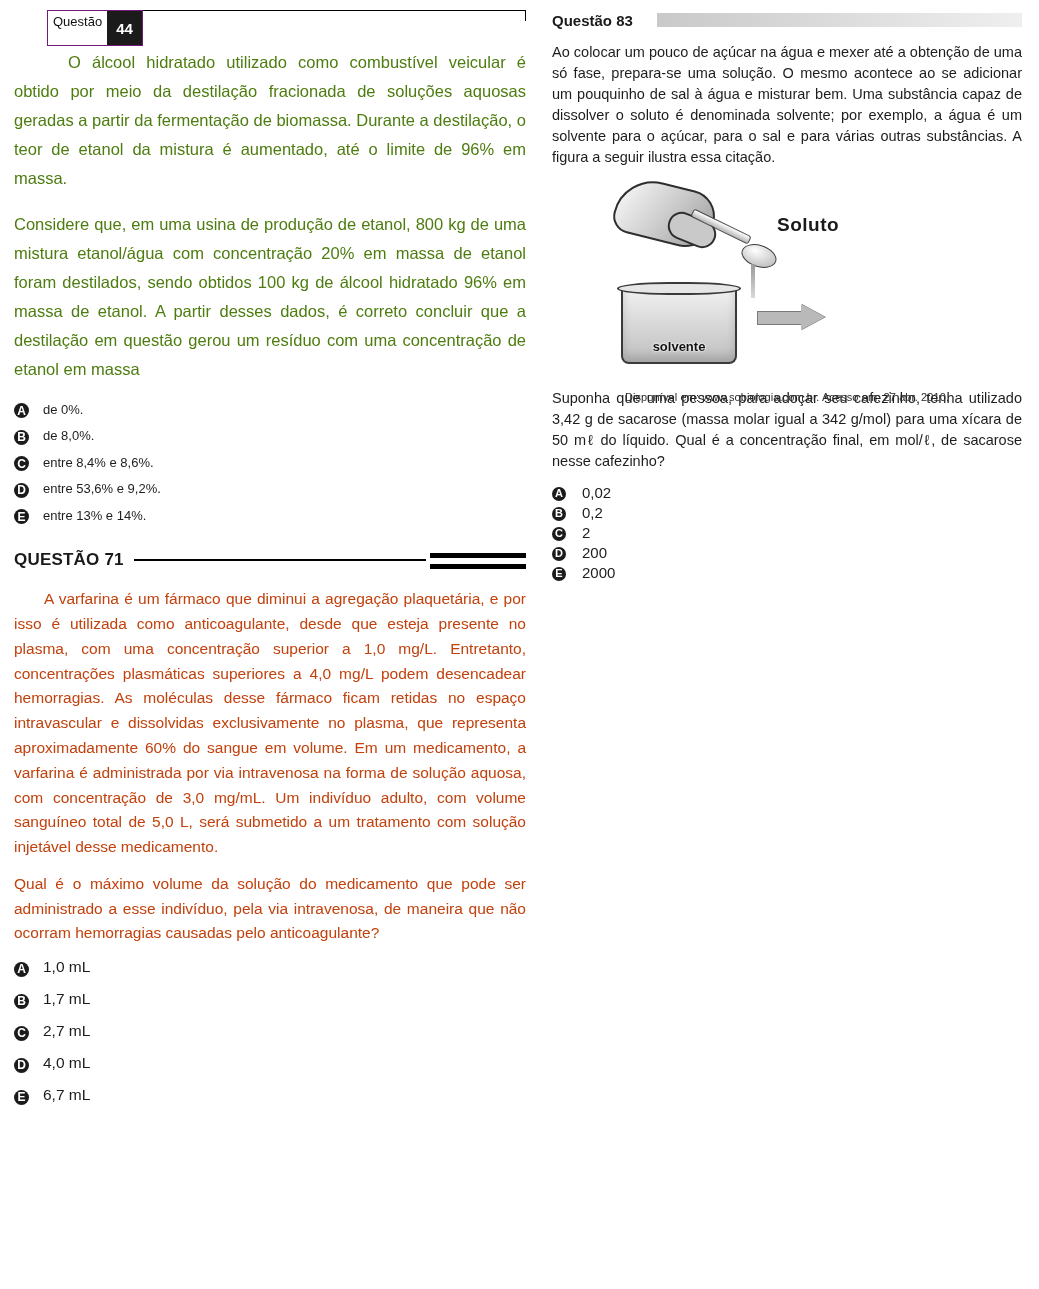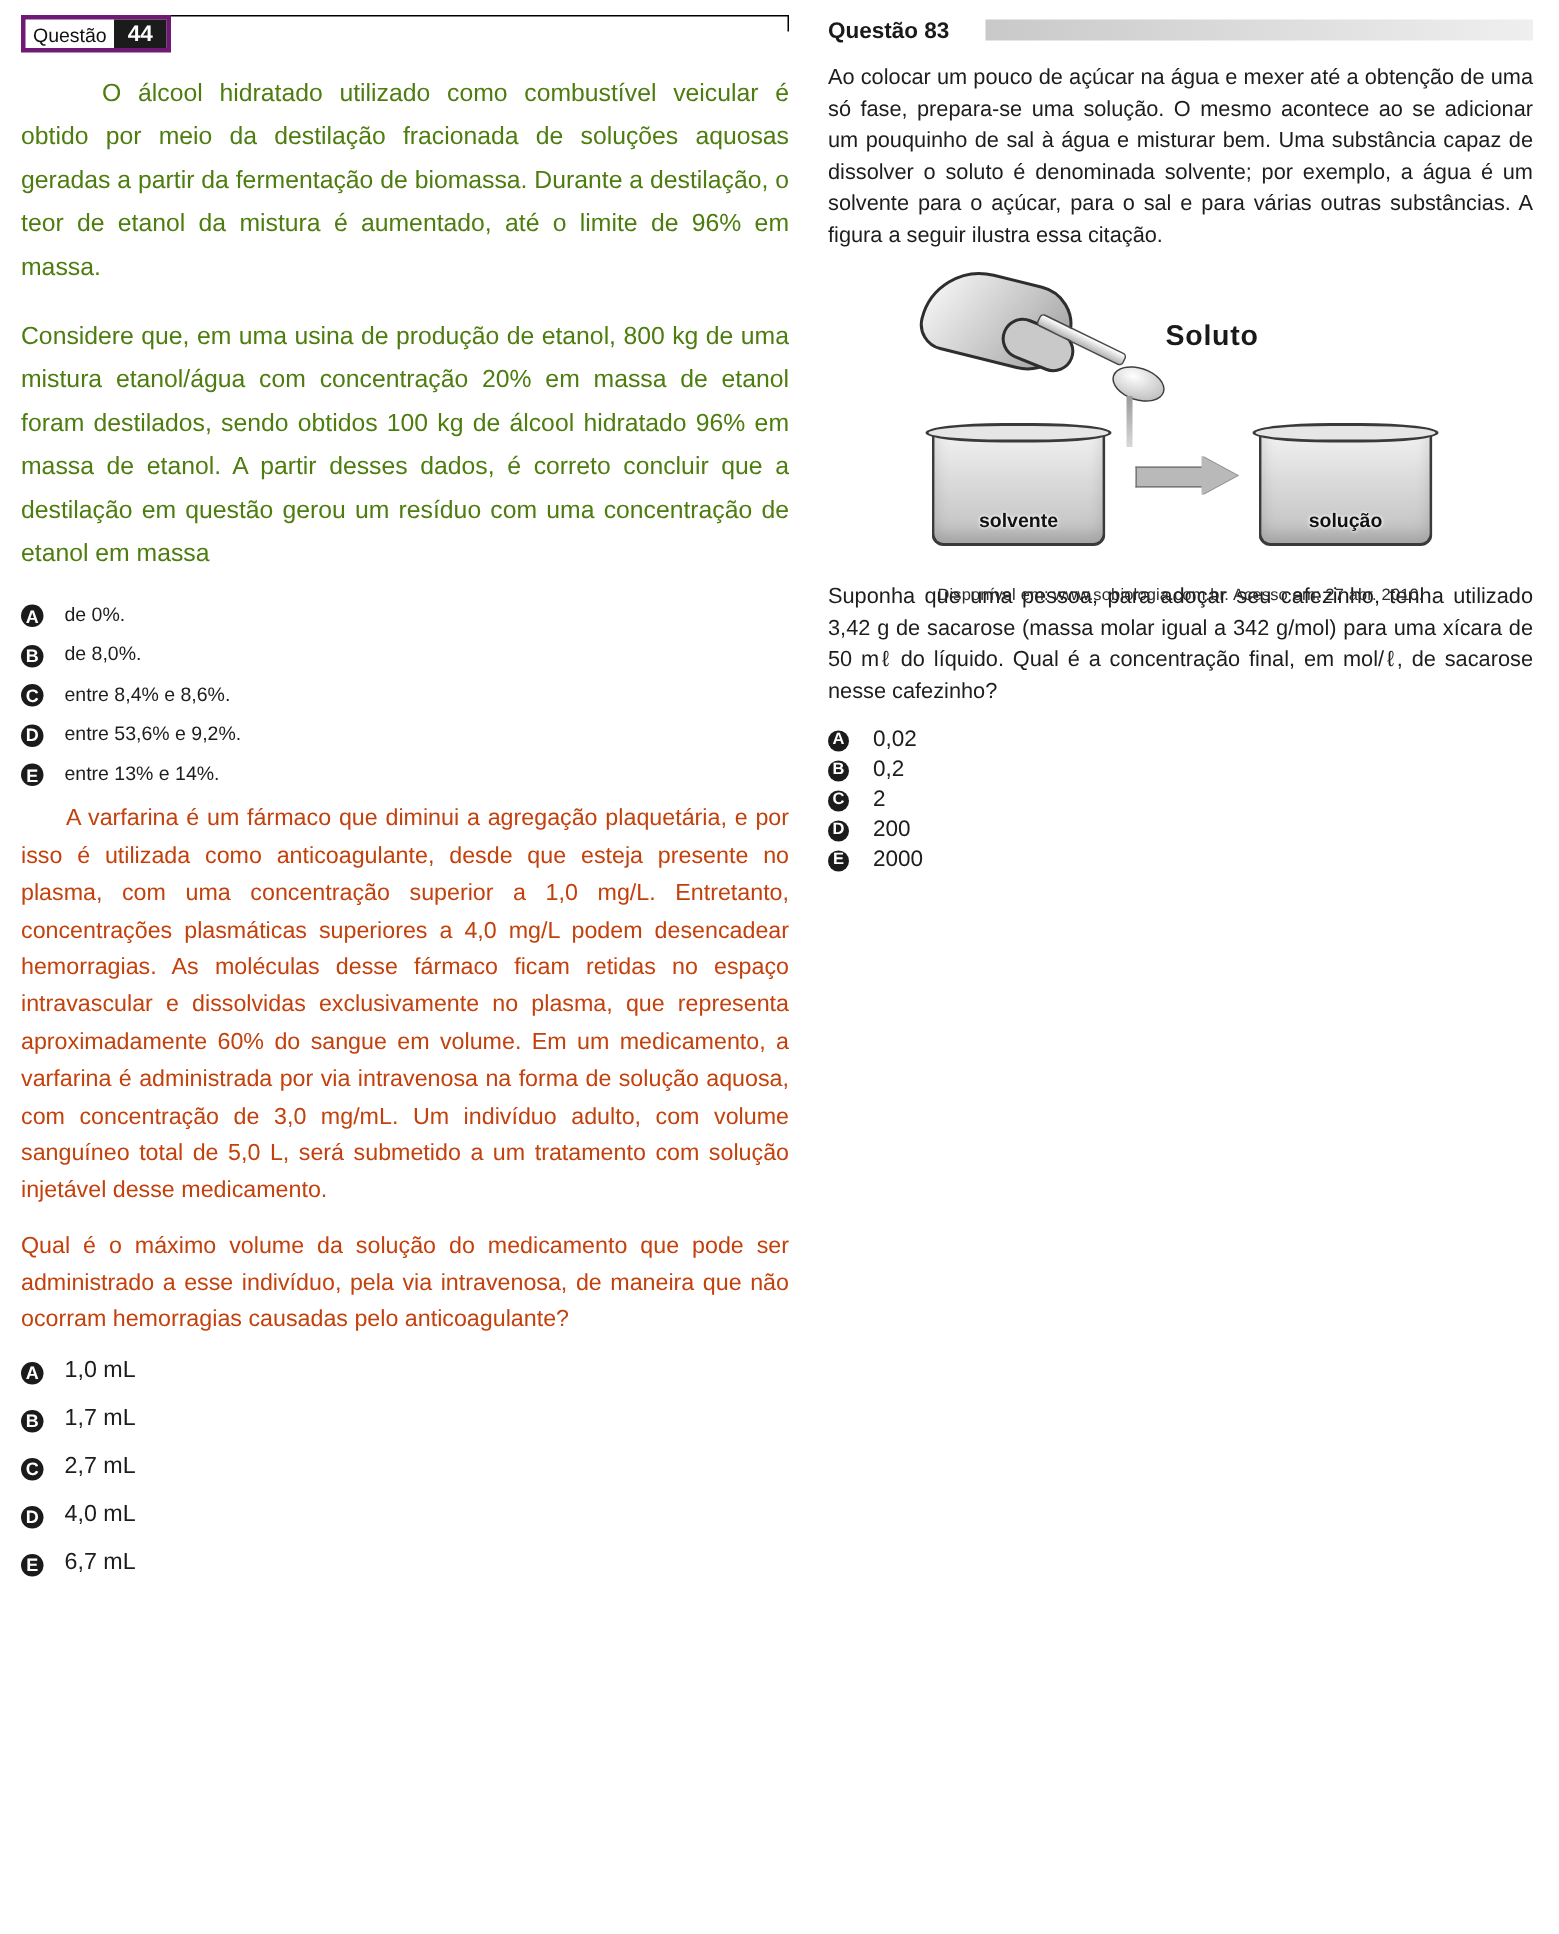--- a/index.html
+++ b/index.html
@@ -31,25 +31,26 @@
   .col-right { width: 470px; flex: 0 0 470px; }
 
   
   .q44-head {
     display: flex;
     align-items: stretch;
     height: 24px;
     margin-bottom: 14px;
   }
   .q44-box {
-    border: 3px solid #701a75;
+    border: 1px solid #701a75;
     display: flex;
     align-items: stretch;
-    height: 25px;
+    height: 36px;
     box-sizing: border-box;
+    margin-left: 33px;
   }
   .q44-label {
     font-size: 13px;
     padding: 2px 5px 0 5px;
     line-height: 18px;
     color: #111;
   }
   .q44-num {
     background: #1b1b1b;
     color: #fff;
@@ -368,20 +369,27 @@
             <span class="alt-text">entre 53,6% e 9,2%.</span>
           </div>
           <div class="alt">
             <span class="alt-mark">E</span>
             <span class="alt-text">entre 13% e 14%.</span>
           </div>
         </div>
       </div>
 
       <div>
+        <div class="q71-head">
+          <span class="q71-title">QUESTÃO 71</span>
+          <span class="q71-rule">
+            <span class="thin"></span>
+            <span class="thick"></span>
+          </span>
+        </div>
 
         <div class="q71-body">
           <p class="first">A varfarina é um fármaco que diminui a agregação plaquetária, e por isso é utilizada como anticoagulante, desde que esteja presente no plasma, com uma concentração superior a 1,0 mg/L. Entretanto, concentrações plasmáticas superiores a 4,0 mg/L podem desencadear hemorragias. As moléculas desse fármaco ficam retidas no espaço intravascular e dissolvidas exclusivamente no plasma, que representa aproximadamente 60% do sangue em volume. Em um medicamento, a varfarina é administrada por via intravenosa na forma de solução aquosa, com concentração de 3,0 mg/mL. Um indivíduo adulto, com volume sanguíneo total de 5,0 L, será submetido a um tratamento com solução injetável desse medicamento.</p>
           <p>Qual é o máximo volume da solução do medicamento que pode ser administrado a esse indivíduo, pela via intravenosa, de maneira que não ocorram hemorragias causadas pelo anticoagulante?</p>
         </div>
 
         <div class="alts71">
           <div class="alt">
             <span class="alt-mark">A</span>
             <span class="alt-text">1,0 mL</span>
@@ -432,23 +440,20 @@
 
             <div class="beaker beaker-left">
               <span class="cap">solvente</span>
             </div>
 
             <div class="arrow">
               <span class="shaft"></span>
               <span class="head"></span>
             </div>
 
-            <div class="beaker beaker-right">
-              <span class="cap">solução</span>
-            </div>
           </div>
           <div class="fig-credit">Disponível em: www.sobiologia.com.br. Acesso em: 27 abr. 2010.</div>
         </div>
 
         <div class="q83-body">
           <p>Suponha que uma pessoa, para adoçar seu cafezinho, tenha utilizado 3,42 g de sacarose (massa molar igual a 342 g/mol) para uma xícara de 50 mℓ do líquido. Qual é a concentração final, em mol/ℓ, de sacarose nesse cafezinho?</p>
         </div>
 
         <div class="alts83">
           <div class="alt">

